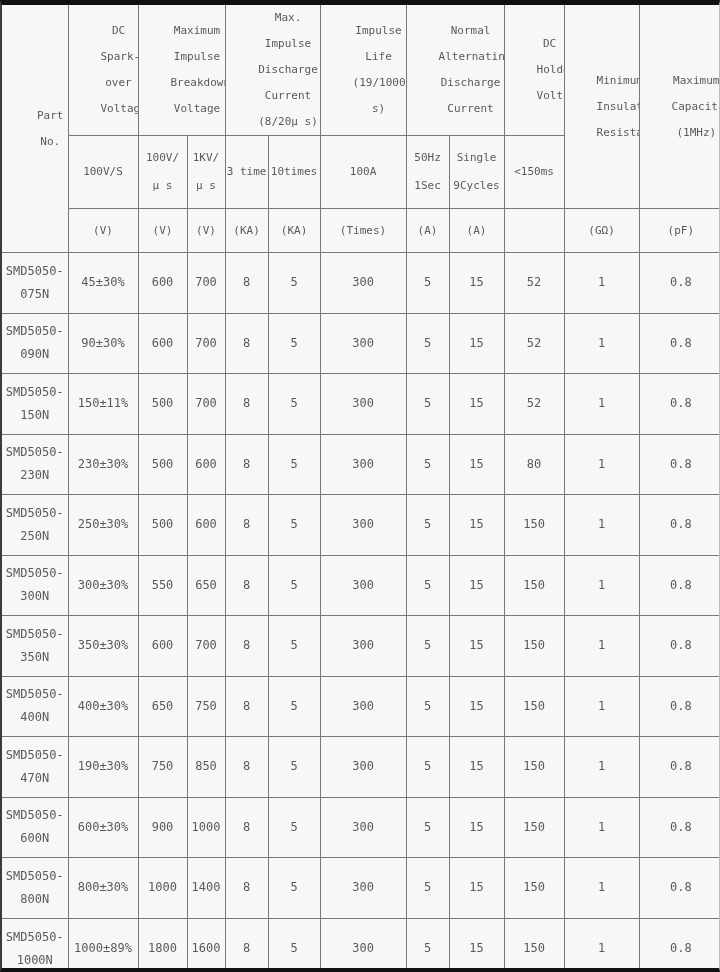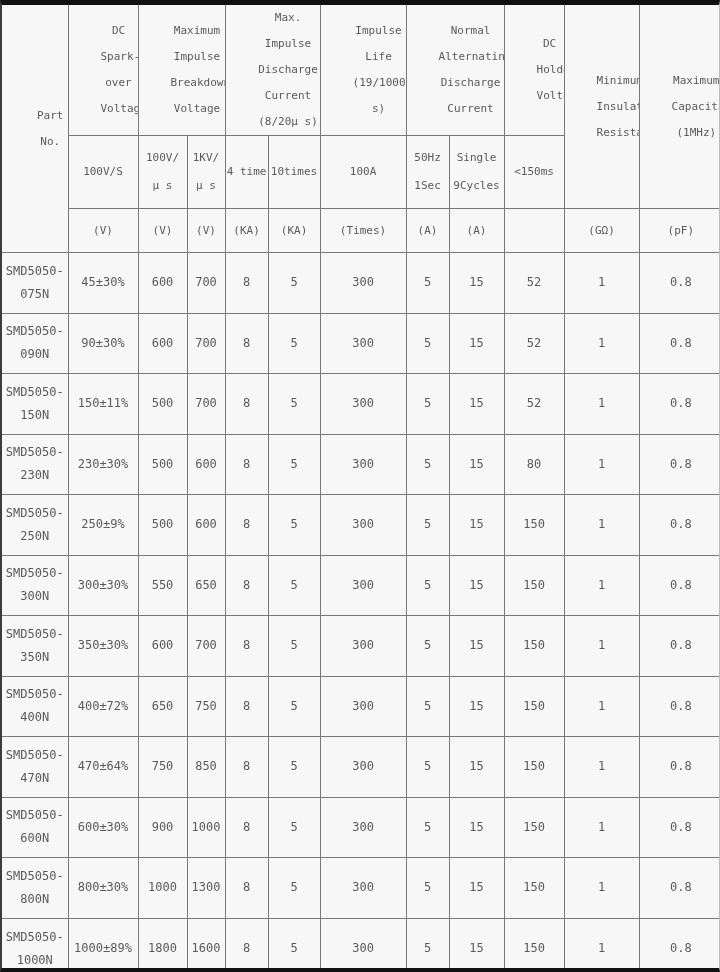--- a/index.html
+++ b/index.html
@@ -106,21 +106,21 @@
         <th rowspan="2">Maximum
 Capacitance
 (1MHz)</th>
       </tr>
       <tr class="r2">
         <th>100V/S</th>
         <th>100V/
 μ s</th>
         <th>1KV/
 μ s</th>
-        <th>4 time</th>
+        <th>3 time</th>
         <th>10times</th>
         <th>100A</th>
         <th>50Hz
 1Sec</th>
         <th>Single
 9Cycles</th>
         <th>&lt;150ms</th>
       </tr>
       <tr class="r3">
         <th>(V)</th>
@@ -188,21 +188,21 @@
           <td>5</td>
           <td>300</td>
           <td>5</td>
           <td>15</td>
           <td>80</td>
           <td>1</td>
           <td>0.8</td>
         </tr>
         <tr>
           <td>SMD5050-250N</td>
-          <td>250±9%</td>
+          <td>250±30%</td>
           <td>500</td>
           <td>600</td>
           <td>8</td>
           <td>5</td>
           <td>300</td>
           <td>5</td>
           <td>15</td>
           <td>150</td>
           <td>1</td>
           <td>0.8</td>
@@ -230,35 +230,35 @@
           <td>5</td>
           <td>300</td>
           <td>5</td>
           <td>15</td>
           <td>150</td>
           <td>1</td>
           <td>0.8</td>
         </tr>
         <tr>
           <td>SMD5050-400N</td>
-          <td>400±72%</td>
+          <td>400±30%</td>
           <td>650</td>
           <td>750</td>
           <td>8</td>
           <td>5</td>
           <td>300</td>
           <td>5</td>
           <td>15</td>
           <td>150</td>
           <td>1</td>
           <td>0.8</td>
         </tr>
         <tr>
           <td>SMD5050-470N</td>
-          <td>470±64%</td>
+          <td>190±30%</td>
           <td>750</td>
           <td>850</td>
           <td>8</td>
           <td>5</td>
           <td>300</td>
           <td>5</td>
           <td>15</td>
           <td>150</td>
           <td>1</td>
           <td>0.8</td>
@@ -274,21 +274,21 @@
           <td>5</td>
           <td>15</td>
           <td>150</td>
           <td>1</td>
           <td>0.8</td>
         </tr>
         <tr>
           <td>SMD5050-800N</td>
           <td>800±30%</td>
           <td>1000</td>
-          <td>1300</td>
+          <td>1400</td>
           <td>8</td>
           <td>5</td>
           <td>300</td>
           <td>5</td>
           <td>15</td>
           <td>150</td>
           <td>1</td>
           <td>0.8</td>
         </tr>
         <tr>

